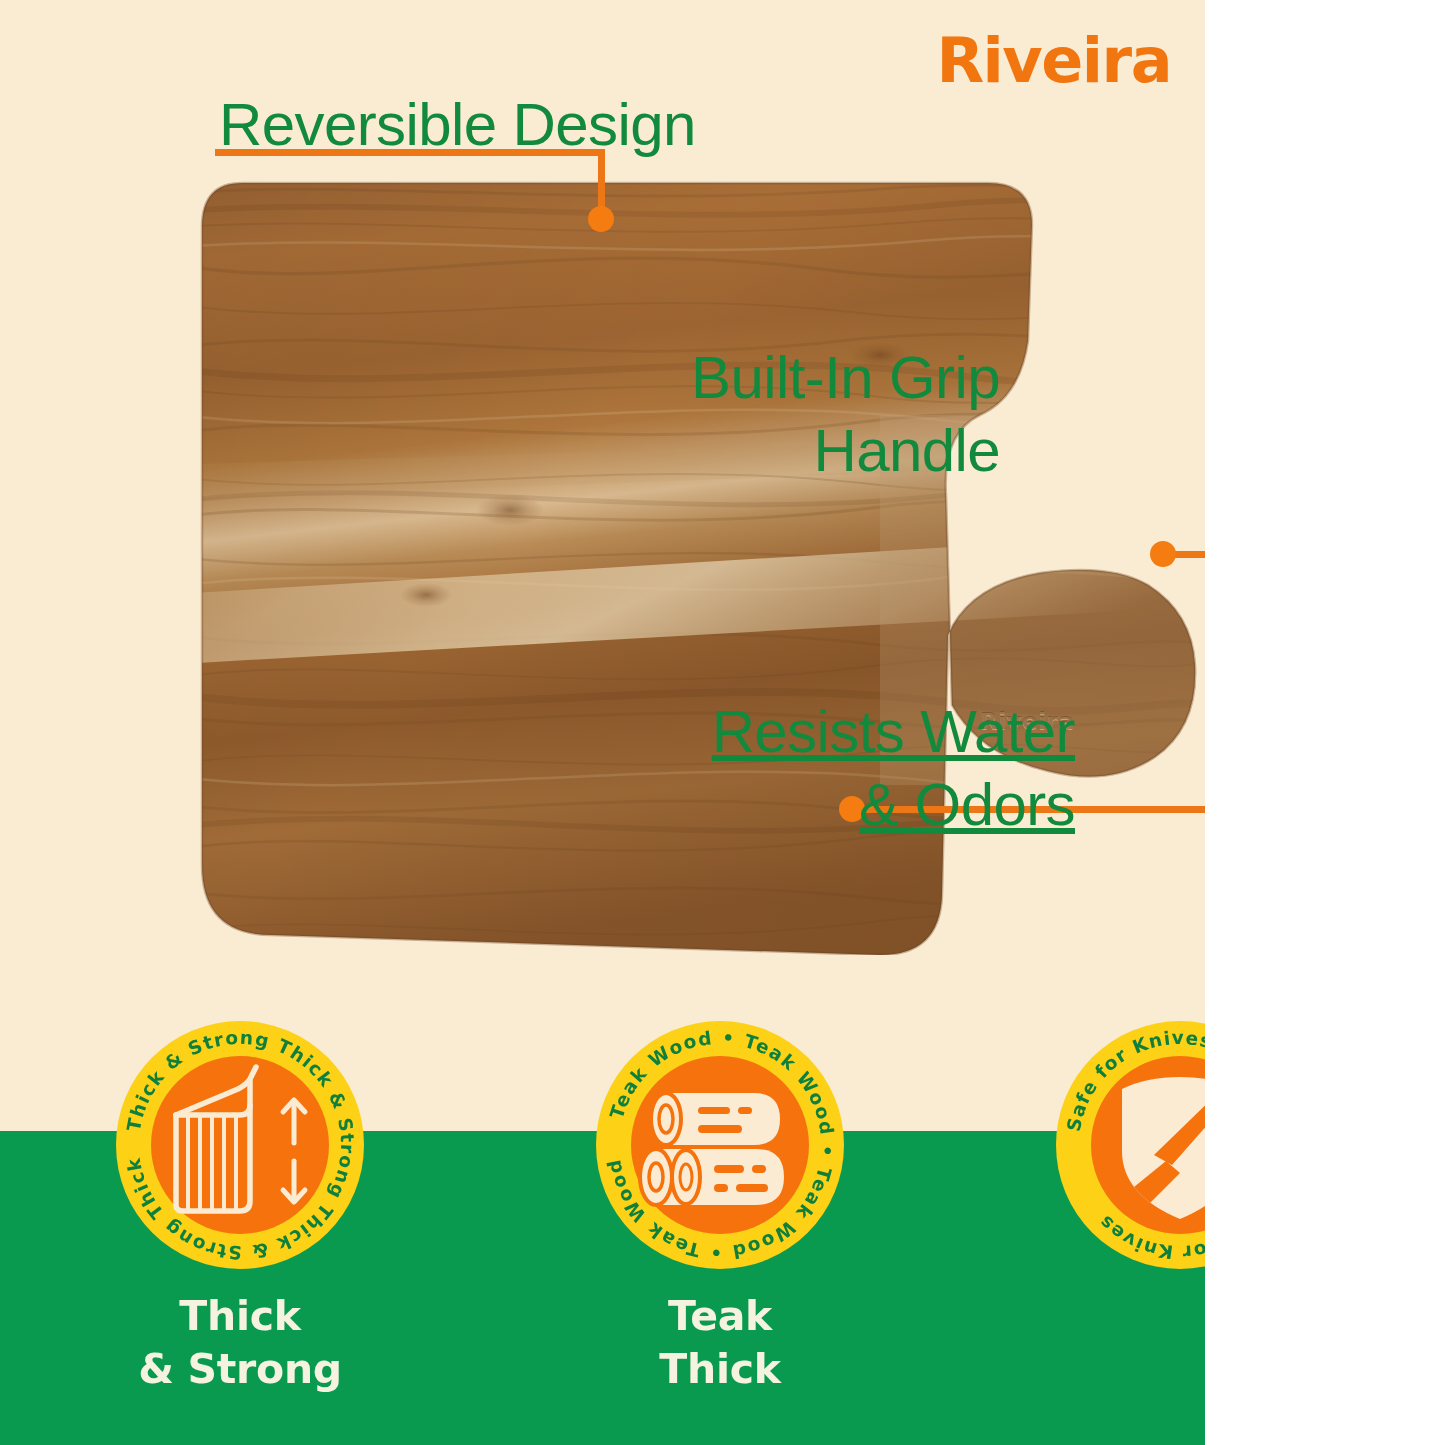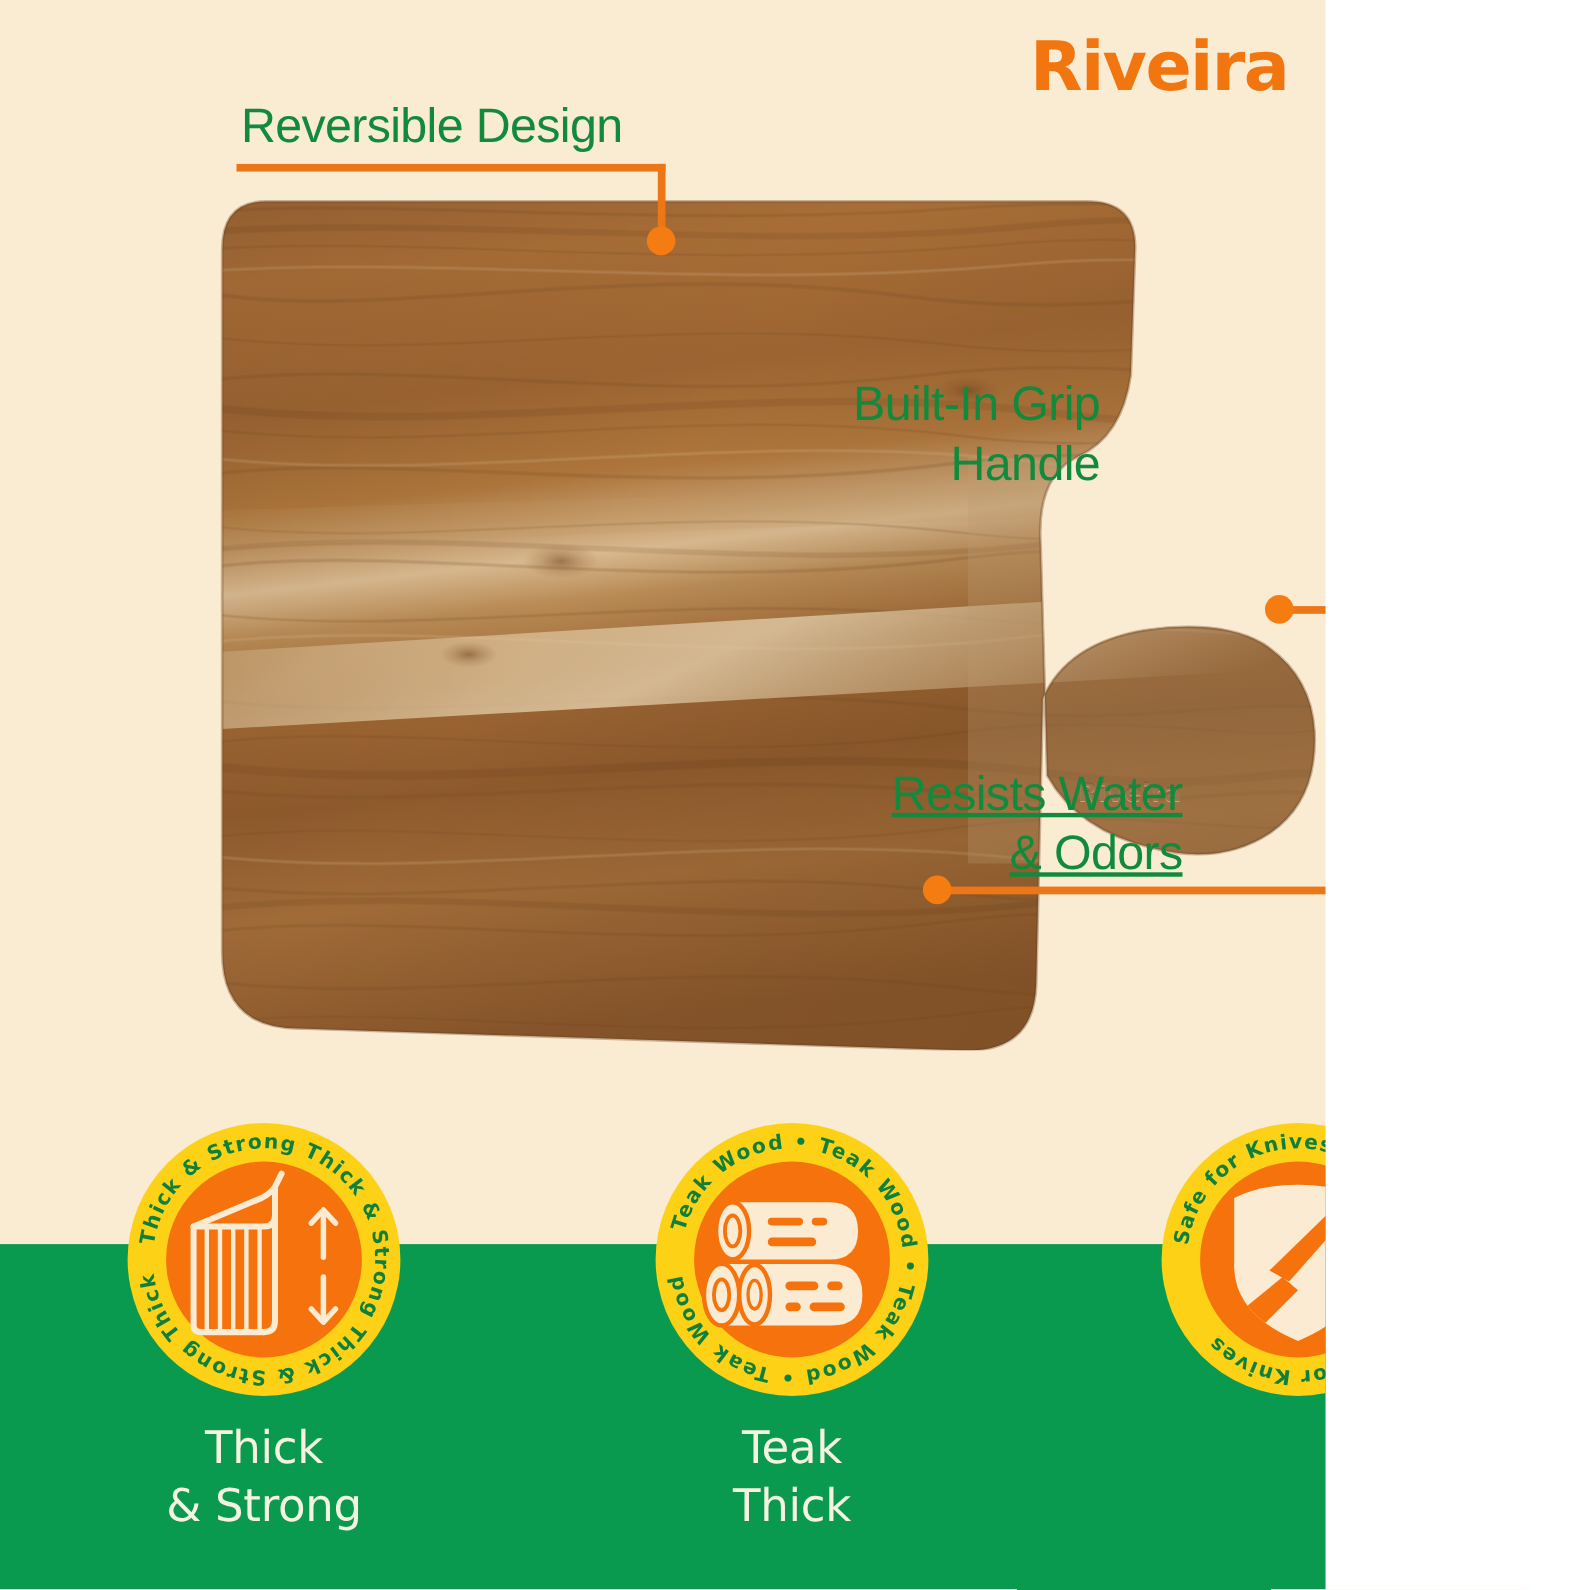--- a/index.html
+++ b/index.html
@@ -36,21 +36,21 @@
     letter-spacing: -1.5px;
     color: #F2760F;
     font-family: "DejaVu Sans", sans-serif;
     line-height: 1;
   }
 
   
   .callout-text {
     position: absolute;
     color: #128A3E;
-    font-size: 44px;
+    font-size: 60px;
     font-weight: 500;
     line-height: 1.22;
     letter-spacing: -0.6px;
     white-space: pre-line;
   }
   #callout-reversible {
     left: 219px;
     top: 88px;
     text-align: left;
   }
@@ -136,21 +136,21 @@
   #badge-1 { left: 594px; top: 1019px; }
   #badge-2 { left: 1054px; top: 1019px; }
   .badge svg { display: block; width: 100%; height: 100%; }
 
   .badge-label {
     position: absolute;
     width: 320px;
     text-align: center;
     color: #F5F2E0;
     font-size: 41px;
-    font-weight: normal;
+    font-weight: bold;
     line-height: 1.3;
     white-space: pre-line;
     letter-spacing: -0.3px;
     font-family: "DejaVu Sans", sans-serif;
   }
   #label-0 { left: 80px;   top: 1290px; }
   #label-1 { left: 560px;  top: 1290px; }
   #label-2 { left: 1020px; top: 1290px; }
 </style>
 </head>

